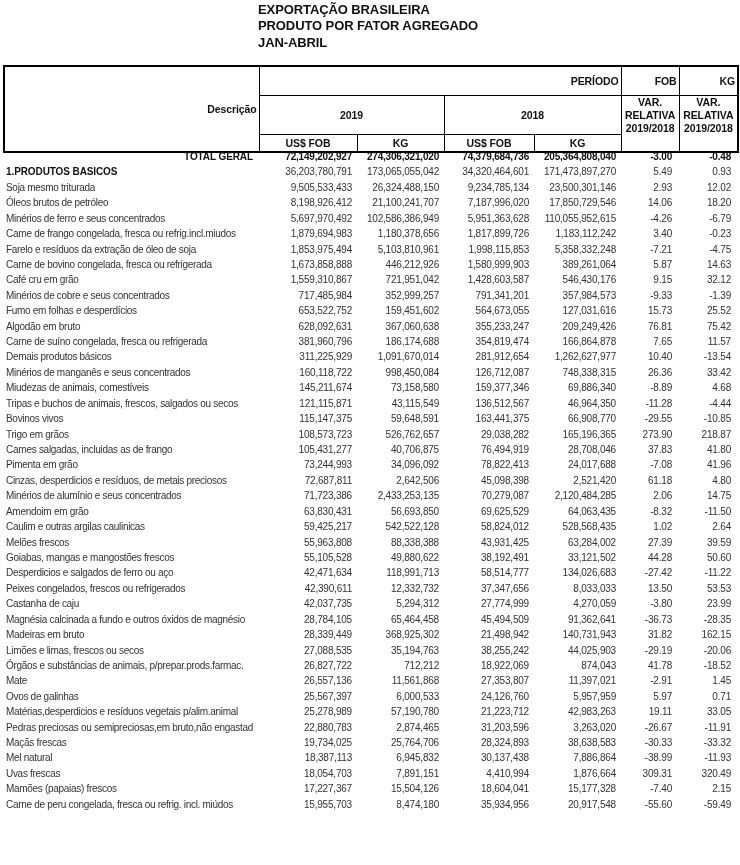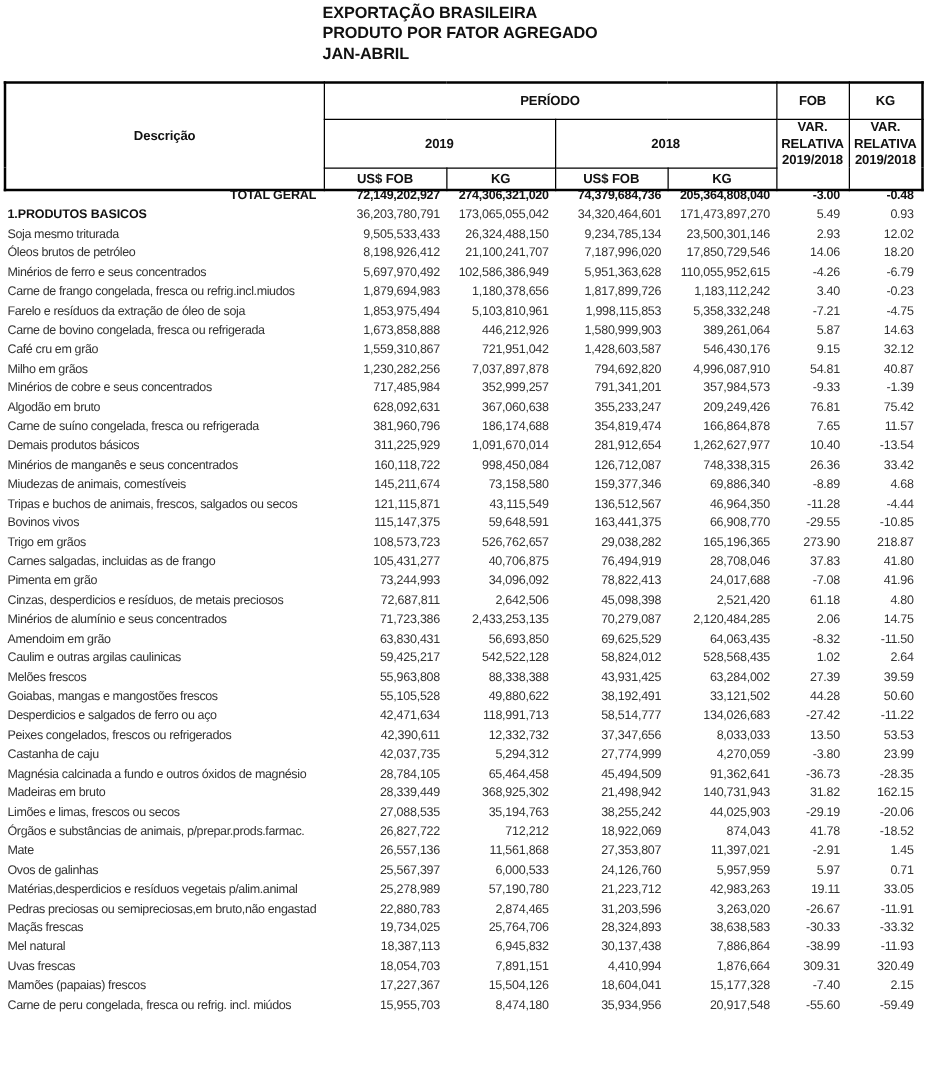--- a/index.html
+++ b/index.html
@@ -17,21 +17,21 @@
   .hdr{
     position:absolute;left:3px;top:65px;width:734px;
     border:2px solid #000;
   }
   .hdr th{
     border:1px solid #000;
     font-size:10.5px;font-weight:bold;color:#111;
     text-align:center;vertical-align:middle;
     padding:0 2px;letter-spacing:-0.1px;line-height:12.5px;
   }
-  .hdr tr.r1 th{height:28px;}
+  .hdr tr.r1 th{height:28px;text-align:right;}
   .hdr tr.r2 th{height:37px;}
   .hdr tr.r3 th{height:16px;}
   .hdr th.var-cell{line-height:13px;padding-bottom:16px;margin-left:13px;}
   
   .data{
     position:absolute;left:3px;top:149px;width:734px;
   }
   .data td{
     font-size:10px;line-height:15.42px;height:15.42px;
     padding:0;white-space:nowrap;overflow:hidden;color:#333;
@@ -180,38 +180,38 @@
       <tr>
         <td class="desc">Café cru em grão</td>
         <td class="num">1,559,310,867</td>
         <td class="num">721,951,042</td>
         <td class="num">1,428,603,587</td>
         <td class="num">546,430,176</td>
         <td class="num var">9.15</td>
         <td class="num var">32.12</td>
       </tr>
       <tr>
-        <td class="desc">Milho em grãos</td>
-        <td class="num">1,230,282,256</td>
-        <td class="num">7,037,897,878</td>
-        <td class="num">794,692,820</td>
-        <td class="num">4,996,087,910</td>
-        <td class="num var">54.81</td>
-        <td class="num var">40.87</td>
-      </tr>
-      <tr>
         <td class="desc">Minérios de cobre e seus concentrados</td>
         <td class="num">717,485,984</td>
         <td class="num">352,999,257</td>
         <td class="num">791,341,201</td>
         <td class="num">357,984,573</td>
         <td class="num var">-9.33</td>
         <td class="num var">-1.39</td>
       </tr>
       <tr>
+        <td class="desc">Fumo em folhas e desperdícios</td>
+        <td class="num">653,522,752</td>
+        <td class="num">159,451,602</td>
+        <td class="num">564,673,055</td>
+        <td class="num">127,031,616</td>
+        <td class="num var">15.73</td>
+        <td class="num var">25.52</td>
+      </tr>
+      <tr>
         <td class="desc">Algodão em bruto</td>
         <td class="num">628,092,631</td>
         <td class="num">367,060,638</td>
         <td class="num">355,233,247</td>
         <td class="num">209,249,426</td>
         <td class="num var">76.81</td>
         <td class="num var">75.42</td>
       </tr>
       <tr>
         <td class="desc">Carne de suíno congelada, fresca ou refrigerada</td>

